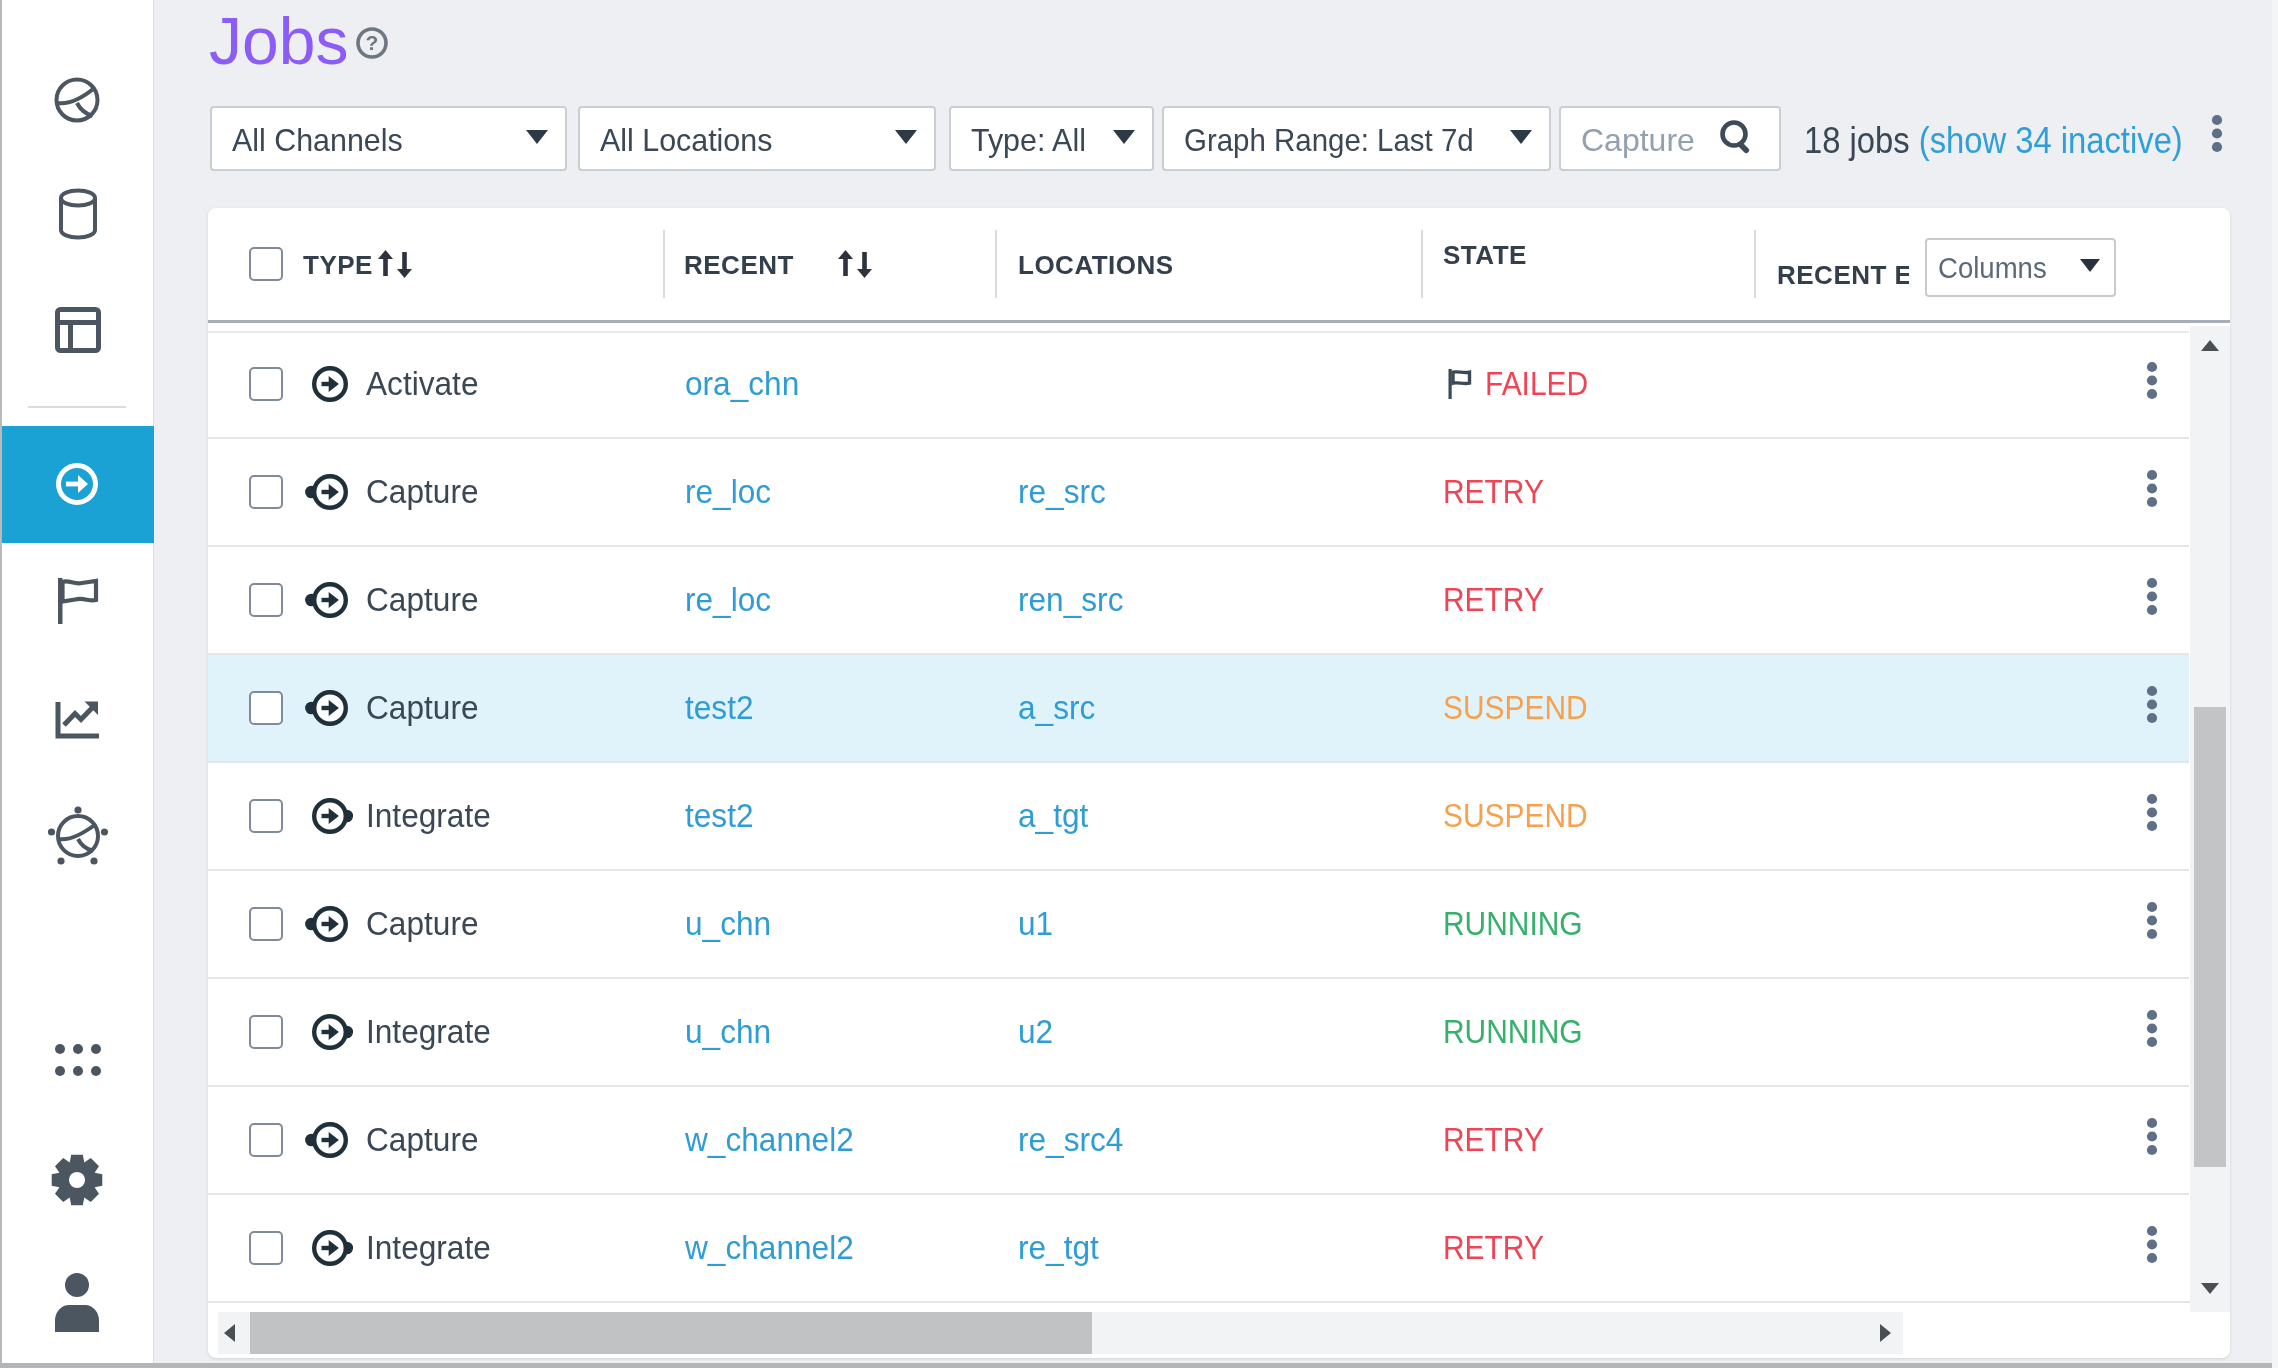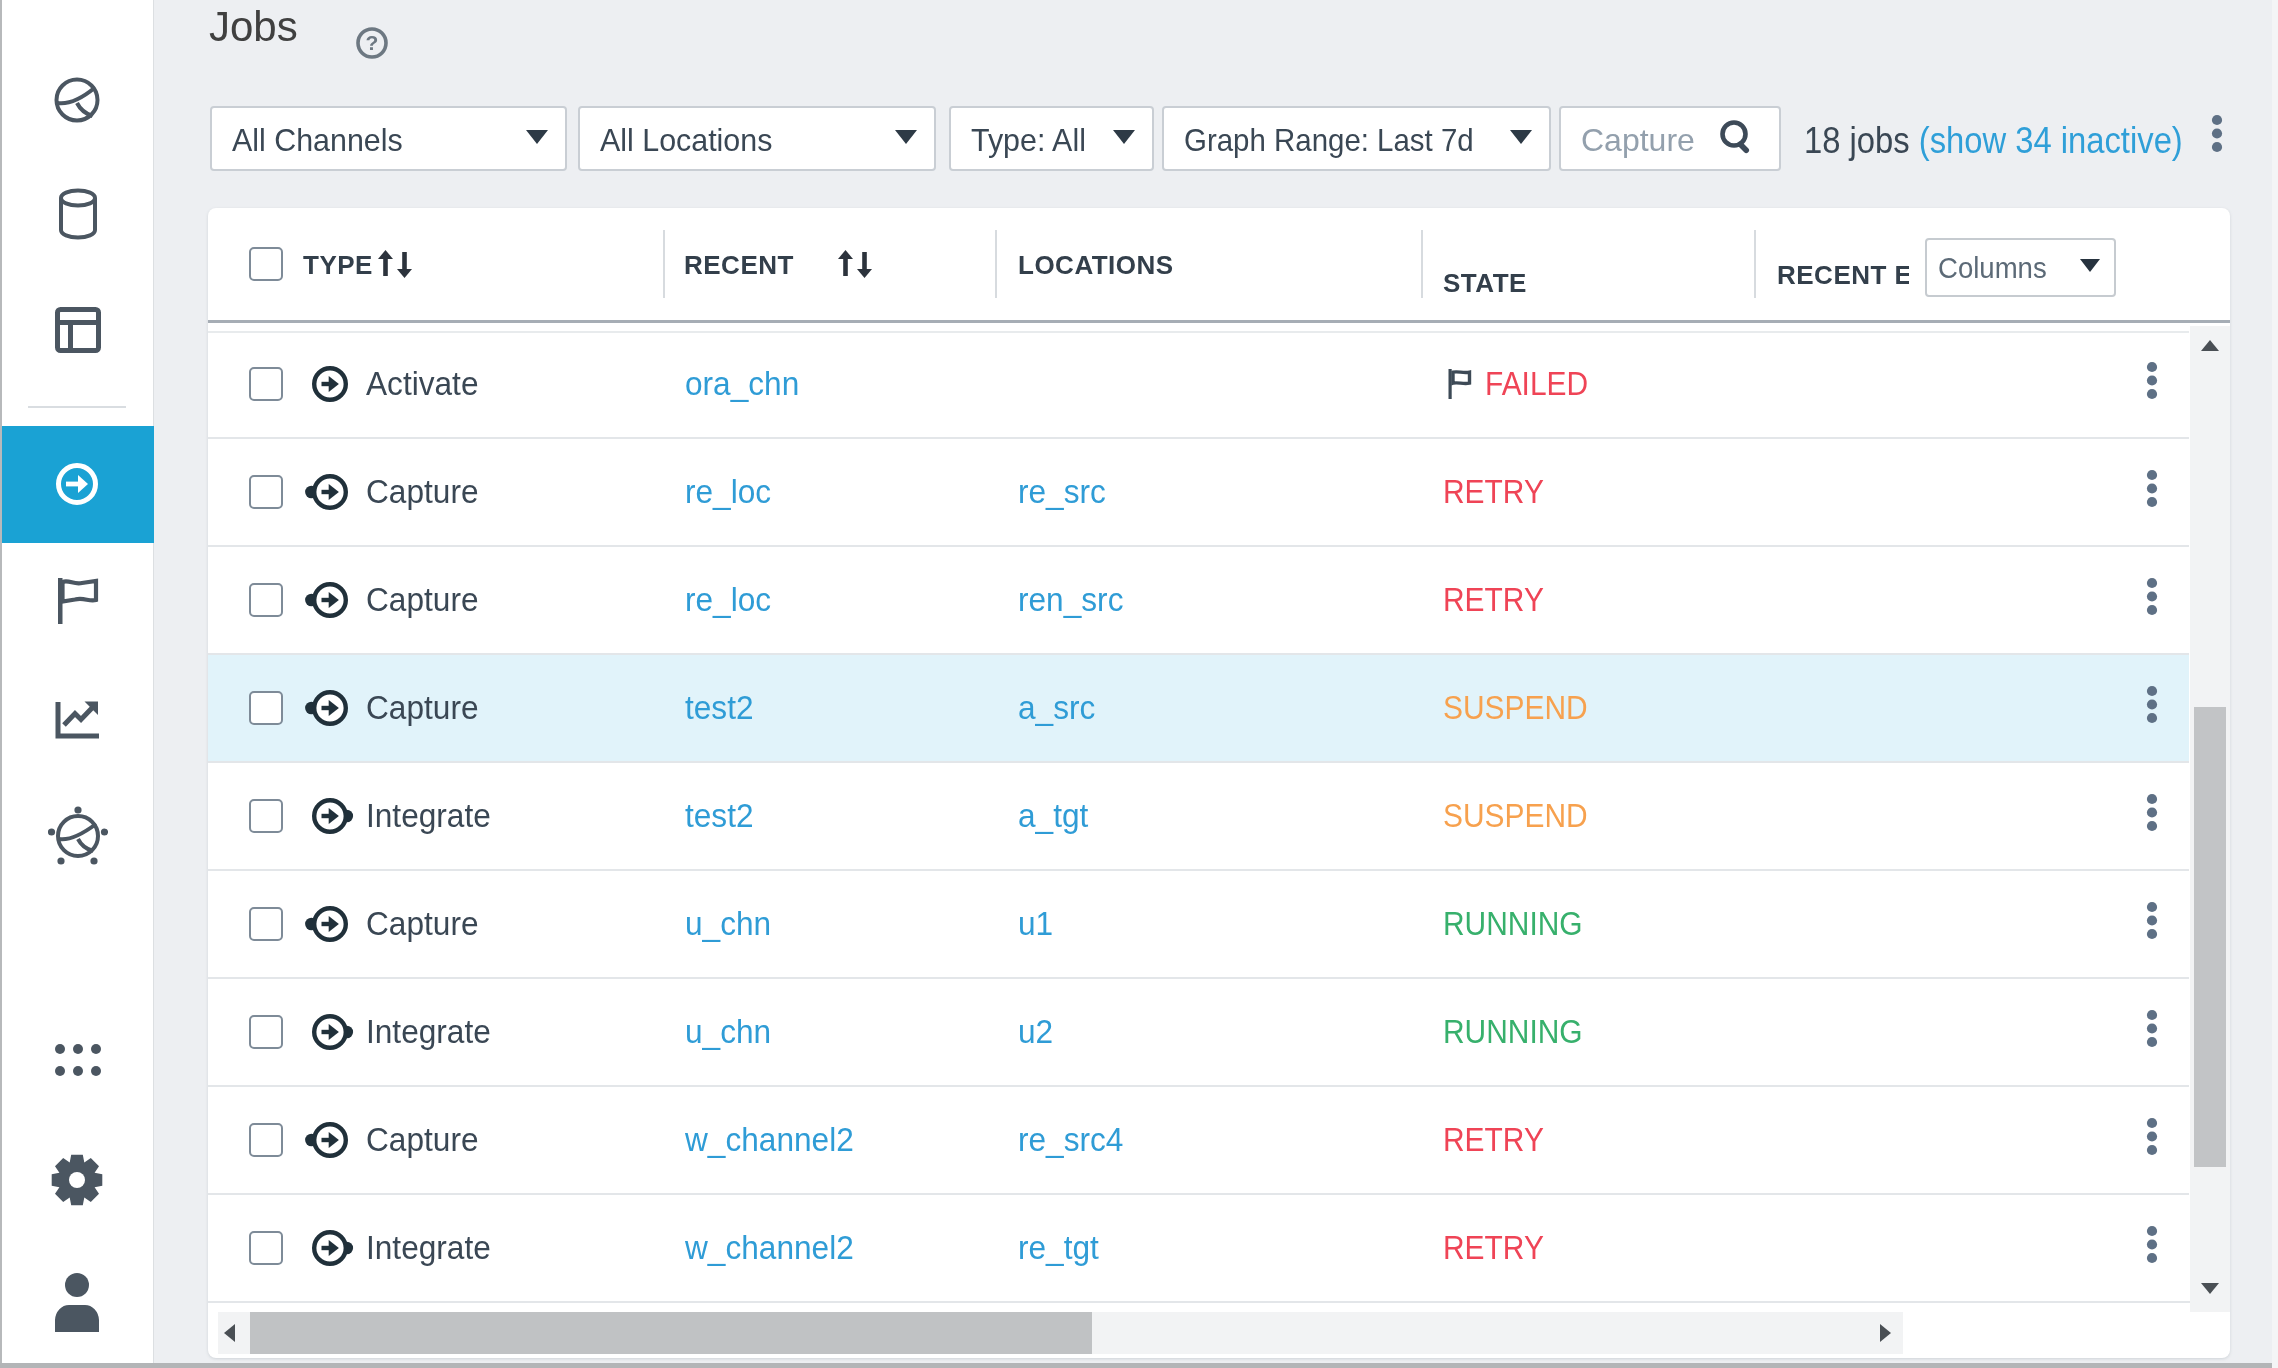--- a/index.html
+++ b/index.html
@@ -67,21 +67,21 @@
 <circle cx="41" cy="27" r="5" fill="#4b5661"></circle>
 </svg>
 <svg class="abs" style="left:51px;top:1154px" width="52" height="52" viewBox="0 0 52 52">
     <polygon points="43.6,18.7 51.3,20.2 51.3,31.8 43.6,33.3 43.6,33.3 48.0,39.8 39.8,48.0 33.3,43.6 33.3,43.6 31.8,51.3 20.2,51.3 18.7,43.6 18.7,43.6 12.2,48.0 4.0,39.8 8.4,33.3 8.4,33.3 0.7,31.8 0.7,20.2 8.4,18.7 8.4,18.7 4.0,12.2 12.2,4.0 18.7,8.4 18.7,8.4 20.2,0.7 31.8,0.7 33.3,8.4 33.3,8.4 39.8,4.0 48.0,12.2 43.6,18.7" fill="#4b5661"></polygon>
     <circle cx="26" cy="26" r="8" fill="#fff"></circle>
   </svg>
 <svg class="abs" style="left:52px;top:1272px" width="50" height="60" viewBox="0 0 50 60">
     <circle cx="25" cy="13" r="12" fill="#4b5661"></circle>
     <path d="M3 60 L3 48 A 14 16 0 0 1 17 33 L33 33 A 14 16 0 0 1 47 48 L47 60 Z" fill="#4b5661"></path>
   </svg>
-<div class="abs" style="left:209px;top:3px;font-size:42px;color:#404040">Jobs</div>
+<div class="abs" style="left:209px;top:3px;font-size:66px;color:#8b5cf6">Jobs</div>
 <svg class="abs" style="left:356px;top:27px" width="32" height="32" viewBox="0 0 32 32">
     <circle cx="16" cy="16" r="14" fill="none" stroke="#6d7882" stroke-width="3.6"></circle>
     <text x="16" y="23" font-size="21" font-weight="bold" fill="#6d7882" text-anchor="middle" font-family="Liberation Sans, sans-serif">?</text>
   </svg>
 <div class="box" style="left:210px;top:106px;width:357px;height:65px"></div>
 <div class="ddt" style="left:232px;top:122px;">All Channels</div>
 <div class="abs" style="left:526px;top:130px;width:0;height:0;border-left:11px solid transparent;border-right:11px solid transparent;border-top:14px solid #2d3a46"></div>
 <div class="box" style="left:578px;top:106px;width:358px;height:65px"></div>
 <div class="ddt" style="left:600px;top:122px;">All Locations</div>
 <div class="abs" style="left:895px;top:130px;width:0;height:0;border-left:11px solid transparent;border-right:11px solid transparent;border-top:14px solid #2d3a46"></div>
@@ -117,21 +117,21 @@
 <div class="vsep" style="left:1421px;top:230px;height:68px"></div>
 <div class="vsep" style="left:1754px;top:230px;height:68px"></div>
 <div class="hdr" style="left:684px;top:250px">RECENT</div>
 <svg class="abs" style="left:838px;top:250px" width="34" height="28" viewBox="0 0 34 28">
     <rect x="5.2" y="4" width="4.6" height="22" fill="#2c333c"></rect>
     <path d="M0 9 L7.5 0 L15 9 Z" fill="#2c333c"></path>
     <rect x="24.2" y="2" width="4.6" height="22" fill="#2c333c"></rect>
     <path d="M19 19 L26.5 28 L34 19 Z" fill="#2c333c"></path>
   </svg>
 <div class="hdr" style="left:1018px;top:250px">LOCATIONS</div>
-<div class="hdr" style="left:1443px;top:268px">STATE</div>
+<div class="hdr" style="left:1443px;top:240px">STATE</div>
 <div class="hdr" style="left:1777px;top:260px;width:132px;overflow:hidden">RECENT E</div>
 <div class="box" style="left:1925px;top:238px;width:191px;height:59px;border-color:#c6cbd0"></div>
 <div class="abs" style="left:1938px;top:252px;font-size:29px;color:#5c6a77;transform:scaleX(0.95);transform-origin:0 0">Columns</div>
 <div class="abs" style="left:2080px;top:259px;width:0;height:0;border-left:10px solid transparent;border-right:10px solid transparent;border-top:13px solid #26323e"></div>
 <div class="abs" style="left:208px;top:320px;width:2022px;height:3px;background:#a6adb5"></div>
 <div class="abs" style="left:208px;top:331px;width:1981px;height:2px;background:#e8ebed"></div>
 <div class="abs" style="left:208px;top:655px;width:1981px;height:106px;background:#e1f3fa"></div>
 <div class="hsep" style="left:208px;top:437px;width:1981px"></div>
 <div class="cbx" style="left:249px;top:367px"></div>
 <svg class="abs" style="left:300px;top:365px" width="56" height="38" viewBox="0 0 56 38">

